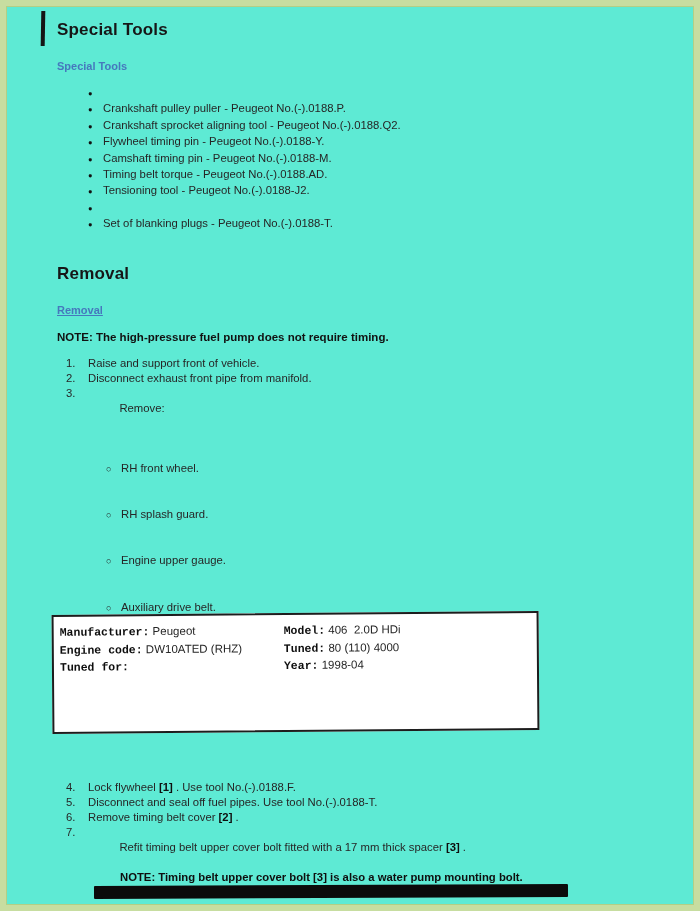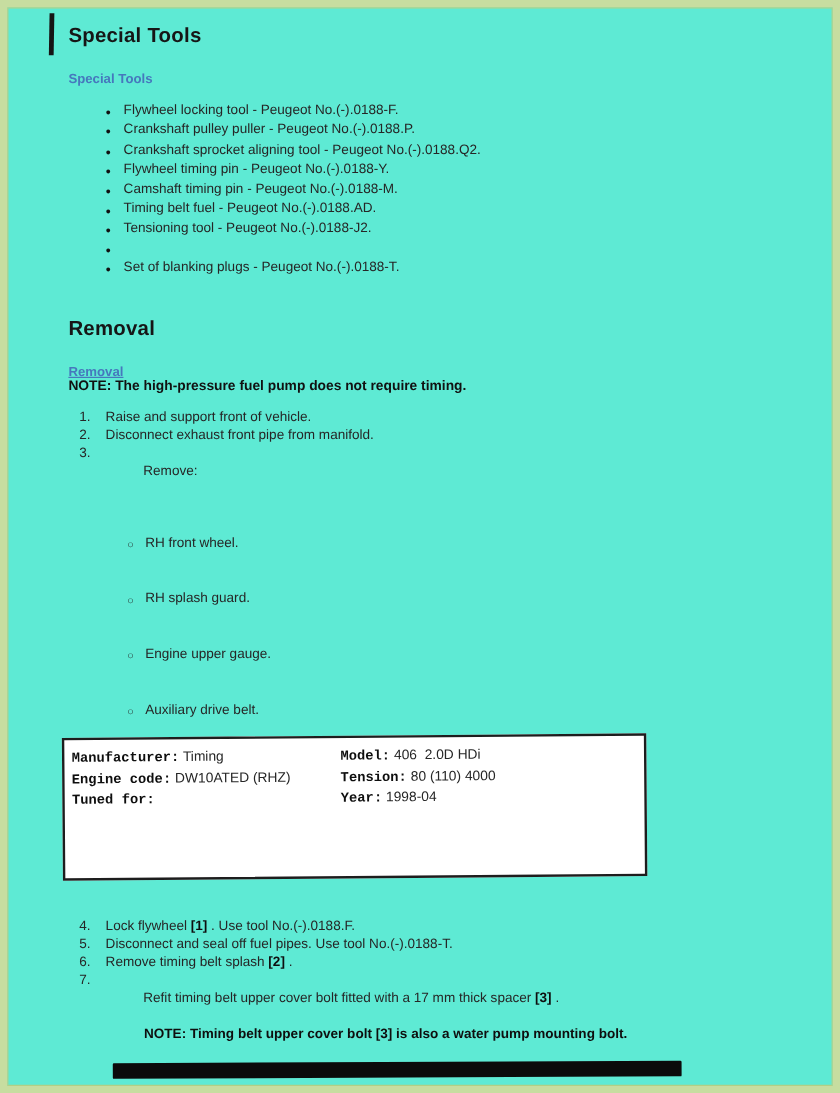--- a/index.html
+++ b/index.html
@@ -12,21 +12,21 @@
     box-shadow: inset 0 0 0 1px #b2cf85;
     font-family:"Liberation Sans","DejaVu Sans",sans-serif;
     color:#262626;
     overflow:hidden;
   }
   .content{padding:14px 38px 0 51px;}
   h1{font-size:17px;font-weight:bold;color:#161616;margin:0;letter-spacing:.2px;}
   .h1-removal{margin-top:31px;}
   .sublink{color:#4678bd;font-size:11px;font-weight:bold;margin-top:20px;cursor:pointer;}
   .sublink.underlined{text-decoration:underline;}
-  .note{font-size:11.5px;font-weight:bold;color:#111;}
+  .note{font-size:11.5px;font-weight:bold;color:#111;margin-top:15px;}
   
   ul.tools{list-style:none;margin:13px 0 0 0;padding:0 0 0 31px;font-size:11.3px;}
   ul.tools li{display:flex;line-height:14.4px;}
   .dot{width:15px;flex:0 0 15px;font-size:7.5px;padding-top:2px;color:#111;}
   
   ol.steps{list-style:none;margin:13px 0 0 9px;padding:0;font-size:11.3px;}
   .step{display:flex;line-height:15px;}
   .step.gap{margin-top:12px;}
   .step-num{width:22px;flex:0 0 22px;color:#262626;}
   .step-body{white-space:pre-wrap;}
@@ -60,41 +60,40 @@
 
   <div class="content">
 
     <h1>Special Tools</h1>
 
     <div class="sublink">Special Tools</div>
 
     <ul class="tools">
       <li>
           <span class="dot">●</span>
-          <span>Flywheel locking tool - Peugeot No.(-).0188-F.</span>
         </li>
       <li>
           <span class="dot">●</span>
           <span>Crankshaft pulley puller - Peugeot No.(-).0188.P.</span>
         </li>
       <li>
           <span class="dot">●</span>
           <span>Crankshaft sprocket aligning tool - Peugeot No.(-).0188.Q2.</span>
         </li>
       <li>
           <span class="dot">●</span>
           <span>Flywheel timing pin - Peugeot No.(-).0188-Y.</span>
         </li>
       <li>
           <span class="dot">●</span>
           <span>Camshaft timing pin - Peugeot No.(-).0188-M.</span>
         </li>
       <li>
           <span class="dot">●</span>
-          <span>Timing belt fuel - Peugeot No.(-).0188.AD.</span>
+          <span>Timing belt torque - Peugeot No.(-).0188.AD.</span>
         </li>
       <li>
           <span class="dot">●</span>
           <span>Tensioning tool - Peugeot No.(-).0188-J2.</span>
         </li>
       <li>
           <span class="dot">●</span>
         </li>
       <li>
           <span class="dot">●</span>
@@ -140,42 +139,42 @@
         <span class="step-body"><span>Lock flywheel </span><span class="bold-seg">[1]</span><span> . Use tool No.(-).0188.F.</span></span>
       </li>
 
       <li class="step">
         <span class="step-num">5.</span>
         <span class="step-body"><span>Disconnect and seal off fuel pipes. Use tool No.(-).0188-T.</span></span>
       </li>
 
       <li class="step">
         <span class="step-num">6.</span>
-        <span class="step-body"><span>Remove timing belt splash </span><span class="bold-seg">[2]</span><span> .</span></span>
+        <span class="step-body"><span>Remove timing belt cover </span><span class="bold-seg">[2]</span><span> .</span></span>
       </li>
 
       <li class="step">
         <span class="step-num">7.</span>
         <span class="step-body">
           <span>Refit timing belt upper cover bolt fitted with a 17 mm thick spacer </span><span class="bold-seg">[3]</span><span> .</span>
           <div class="step-note">NOTE: Timing belt upper cover bolt [3] is also a water pump mounting bolt.</div>
         </span>
       </li>
 
     </ol>
   </div>
 
   <div class="info-box">
     <div class="info-row">
-      <div class="info-cell"><span class="lbl">Manufacturer:</span> <span>Timing</span></div>
+      <div class="info-cell"><span class="lbl">Manufacturer:</span> <span>Peugeot</span></div>
       <div class="info-cell"><span class="lbl">Model:</span> <span>406  2.0D HDi</span></div>
     </div>
     <div class="info-row">
       <div class="info-cell"><span class="lbl">Engine code:</span> <span>DW10ATED (RHZ)</span></div>
-      <div class="info-cell"><span class="lbl">Tension:</span> <span>80 (110) 4000</span></div>
+      <div class="info-cell"><span class="lbl">Tuned:</span> <span>80 (110) 4000</span></div>
     </div>
     <div class="info-row">
       <div class="info-cell"><span class="lbl">Tuned for:</span> <span></span></div>
       <div class="info-cell"><span class="lbl">Year:</span> <span>1998-04</span></div>
     </div>
   </div>
 
   <div class="artifact-bottombar"></div>
 
 </div>

